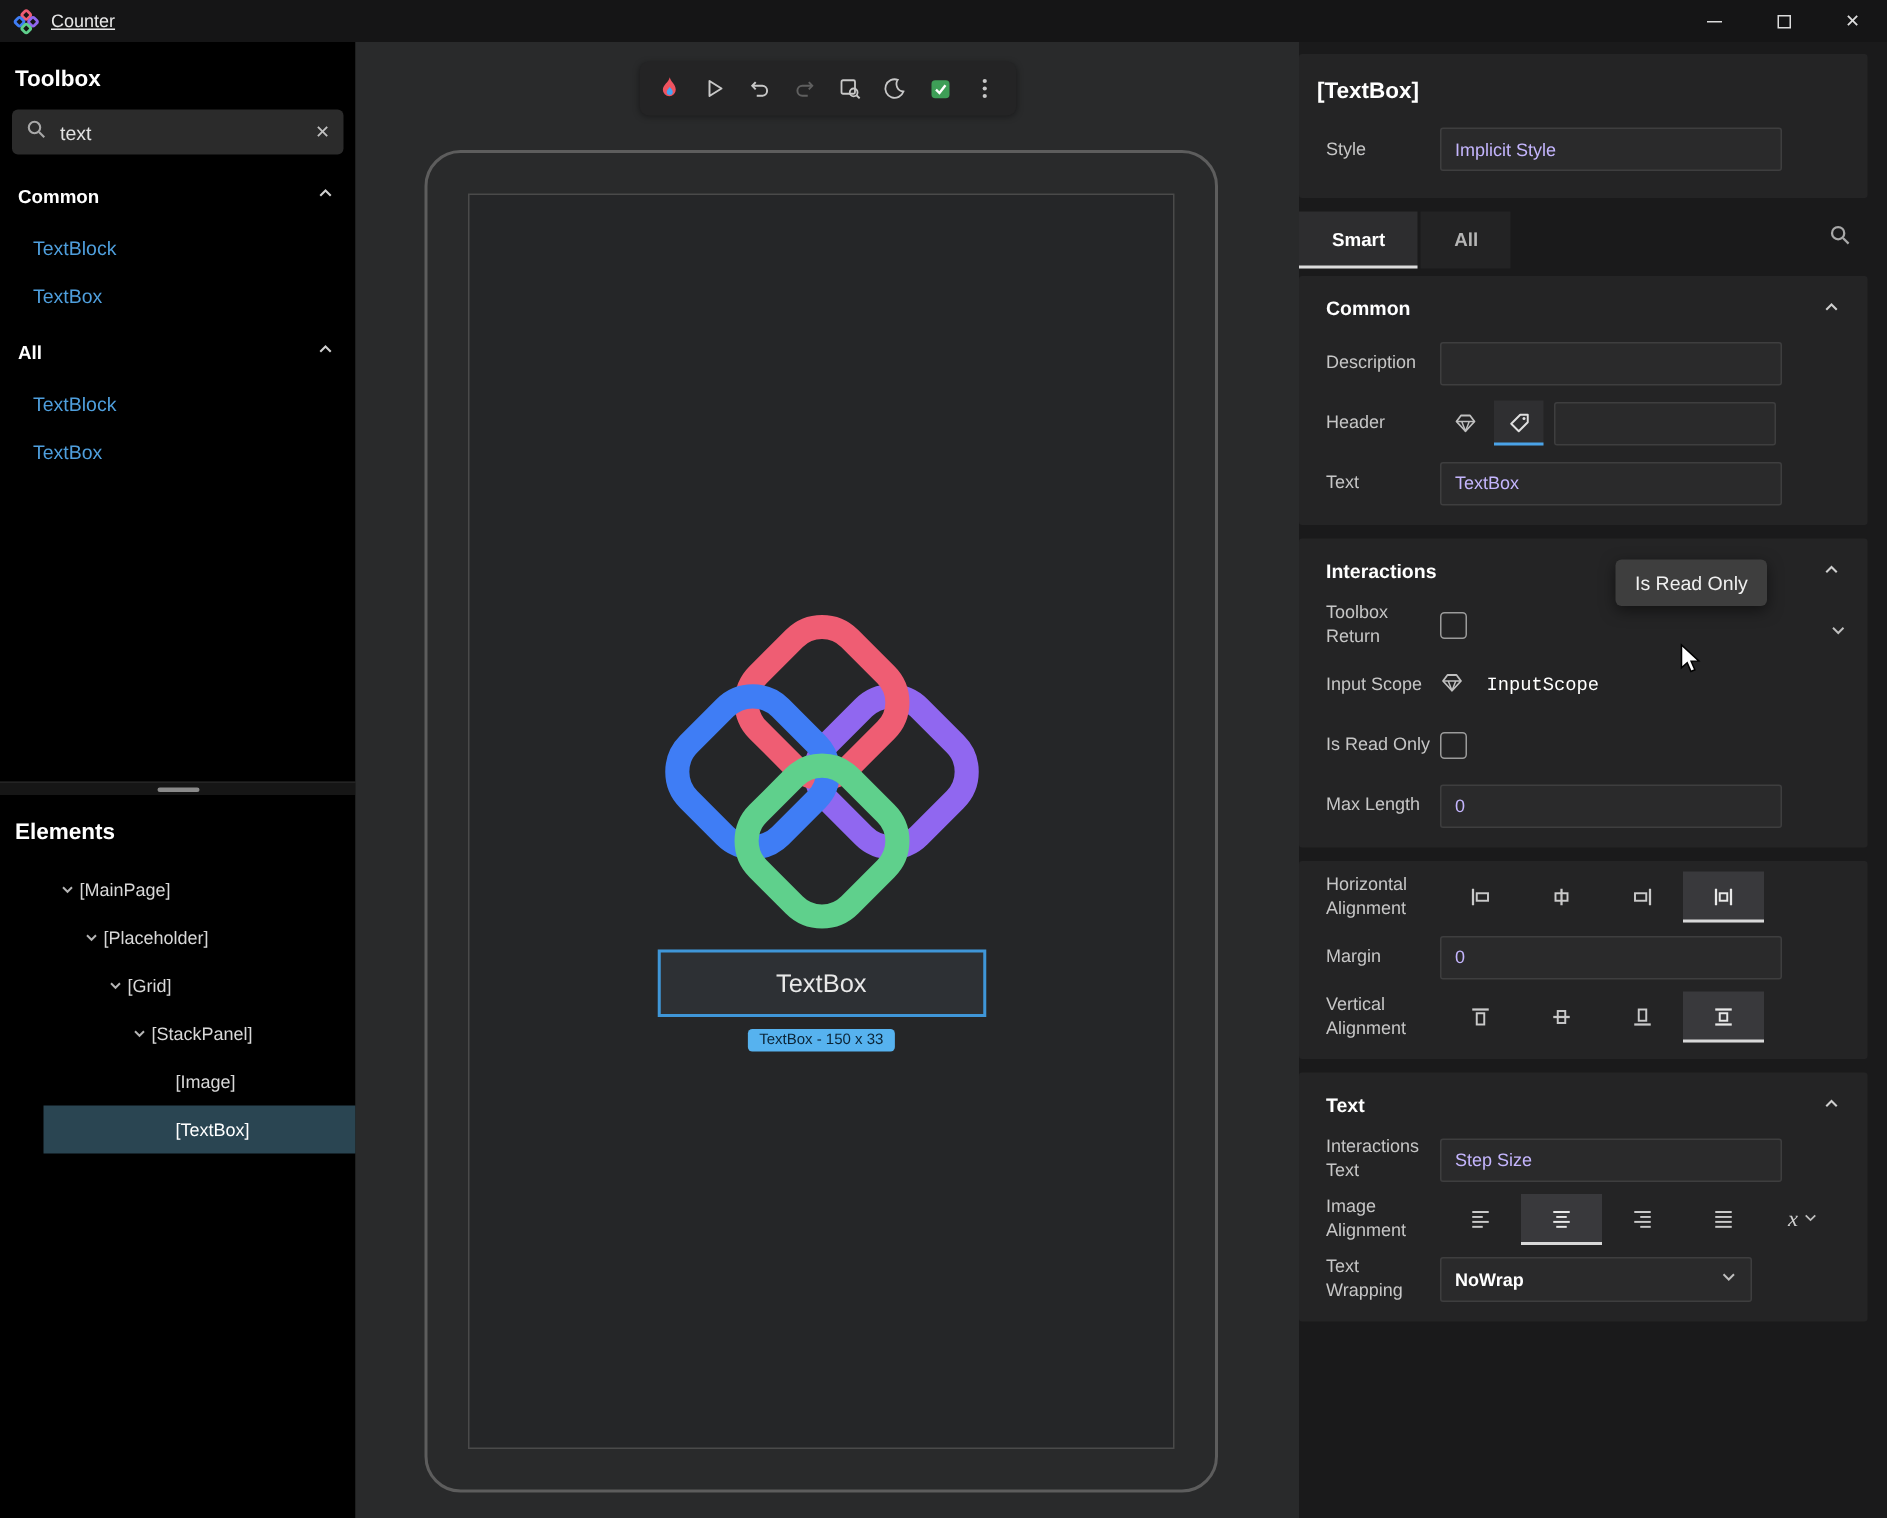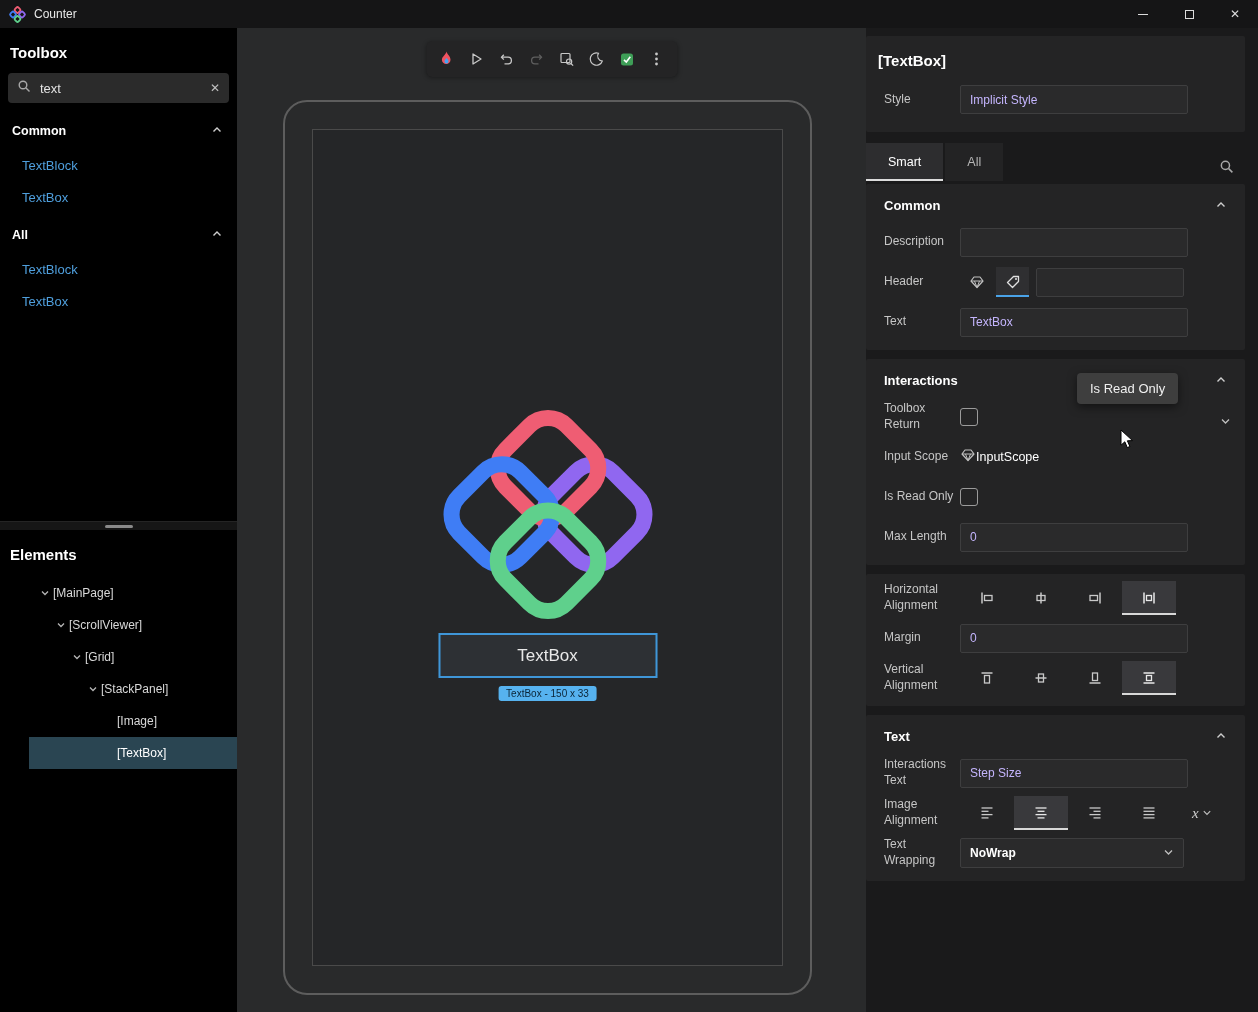--- a/index.html
+++ b/index.html
@@ -3,21 +3,21 @@
 <meta charset="utf-8">
 <style>
   * { margin:0; padding:0; box-sizing:border-box; }
   html,body { width:1258px; height:1012px; overflow:hidden; background:#292a2b;
     font-family:"Liberation Sans", sans-serif; }
   .app { width:1258px; height:1012px; position:relative; }
 
   
   .titlebar { height:28px; background:#151516; display:flex; align-items:center; color:#e8e8e8; }
   .app-icon { margin-left:10px; display:flex; }
-  .win-title { margin-left:9px; font-size:12px; }
+  .win-title { margin-left:9px; font-size:12px;text-decoration:underline; }
   .win-controls { margin-left:auto; display:flex; height:28px; }
   .win-btn { width:46px; height:28px; display:flex; align-items:center; justify-content:center; color:#dcdcdc; font-size:12px; cursor:default; }
   .min-glyph { width:10px; border-top:1px solid #dcdcdc; display:inline-block; }
   .max-glyph { width:9px; height:9px; border:1px solid #dcdcdc; display:inline-block; }
 
   .main { display:flex; height:984px; }
 
   
   .sidebar { width:237px; background:#000000; display:flex; flex-direction:column; color:#ddd; flex-shrink:0; }
   .panel-title { font-size:15px; font-weight:bold; color:#fff; padding:16px 10px 10px; }
@@ -56,43 +56,43 @@
   
   .rpanel { width:392px; background:#1a1a1b; flex-shrink:0; padding:8px 13px 0 0; color:#ddd; overflow:hidden; }
   .card { background:#242425; margin-bottom:9px; border-radius:2px; }
   .header-card { padding:12px 12px 18px 12px; }
   .rp-title { font-size:15px; font-weight:bold; color:#fff; margin:4px 0 16px 0; }
   .style-row { display:flex; align-items:center; }
   .plabel { font-size:12px; color:#c6c6c6; line-height:1.3; }
   .style-row .plabel { width:82px; padding-left:6px; }
   .pinput { width:228px; height:29px; background:#2a2a2b; border:1px solid #3e3e3f; border-radius:2px;
     color:#c4b5fd; font-size:12px; padding:0 9px; font-family:inherit; outline:none; }
-  .tabs { display:flex; align-items:flex-end; height:40px; margin-bottom:3px; }
+  .tabs { display:flex; align-items:flex-start; height:40px; margin-bottom:3px;font-weight:bold; }
   .tab { padding:0 22px; height:38px; display:flex; align-items:center; font-size:12.5px; color:#b5b5b5;
     background:#232324; margin-right:2px; cursor:default; }
   .tab.active { background:#2d2d2f; color:#fff; box-shadow:inset 0 -2px 0 #dcdcdc; }
   .tab-spacer { flex:1; }
   .tab-search { width:30px; height:30px; display:flex; align-items:center; justify-content:center; margin-right:4px; cursor:default; }
   .sec { padding:4px 12px 8px 18px; position:relative; }
   .sec-header { display:flex; align-items:center; height:34px; }
   .sec-title { font-size:13px; font-weight:bold; color:#fff; flex:1; }
   .chev-btn { width:24px; height:24px; display:flex; align-items:center; justify-content:center; cursor:default; }
   .prow { display:flex; align-items:center; min-height:40px; }
   .prow .plabel { width:76px; flex-shrink:0; }
   .icon-sq { width:33px; height:30px; display:flex; align-items:center; justify-content:center; margin-right:3px; cursor:default; }
   .icon-sq.active { background:#2f2f31; box-shadow:inset 0 -2px 0 #4aa3e8; }
   .header-input { width:148px; }
   .checkbox { width:18px; height:18px; border:1px solid #9b9b9b; border-radius:3px; background:transparent;
     display:flex; align-items:center; justify-content:center; cursor:default; }
   .checkbox.checked { background:#4aa3e8; border-color:#4aa3e8; }
-  .scope-val { font-size:12.5px; color:#fff; margin-left:0; }
+  .scope-val { font-size:12.5px; color:#fff; margin-left:15px;font-family:Liberation Mono, monospace; }
   .seg { display:flex; }
   .seg-btn { width:54px; height:34px; display:flex; align-items:center; justify-content:center; cursor:default; }
   .seg-btn.selected { background:#39393c; box-shadow:inset 0 -2px 0 #d8d8d8; }
-  .select { width:224px; height:30px; background:#2a2a2b; border:1px solid #3e3e3f; border-radius:2px;
+  .select { width:208px; height:30px; background:#2a2a2b; border:1px solid #3e3e3f; border-radius:2px;
     display:flex; align-items:center; justify-content:space-between; padding:0 9px; cursor:default; }
   .select .val { font-size:12px; font-weight:bold; color:#fff; }
   .tooltip { position:absolute; top:14px; left:211px; background:#3e3e3e; color:#f0f0f0; font-size:13px;
     padding:8px 13px; border-radius:4px; box-shadow:0 3px 10px rgba(0,0,0,.5); z-index:5; white-space:nowrap; }
   .mini-chev { position:absolute; top:54px; right:14px; cursor:default; }
   .x-cluster { display:flex; align-items:center; margin-left:16px; gap:3px; cursor:default; }
   .x-glyph { font-family:"Liberation Serif", serif; font-style:italic; font-size:15px; color:#cfcfcf; }
   .cursor { position:absolute; left:1120px; top:429px; z-index:99; pointer-events:none; }
   svg { overflow:visible; }
 </style>
@@ -181,21 +181,21 @@
                 </svg>
               </span>
             <span>[MainPage]</span>
           </div>
           <div class="tree-row ind1">
             <span class="tchev">
                 <svg width="10" height="10" viewBox="0 0 10 10">
                   <polyline points="2,3.5 5,6.5 8,3.5" fill="none" stroke="#b5b5b5" stroke-width="1.3"></polyline>
                 </svg>
               </span>
-            <span>[ScrollViewer]</span>
+            <span>[Placeholder]</span>
           </div>
           <div class="tree-row ind2">
             <span class="tchev">
                 <svg width="10" height="10" viewBox="0 0 10 10">
                   <polyline points="2,3.5 5,6.5 8,3.5" fill="none" stroke="#b5b5b5" stroke-width="1.3"></polyline>
                 </svg>
               </span>
             <span>[Grid]</span>
           </div>
           <div class="tree-row ind3">

